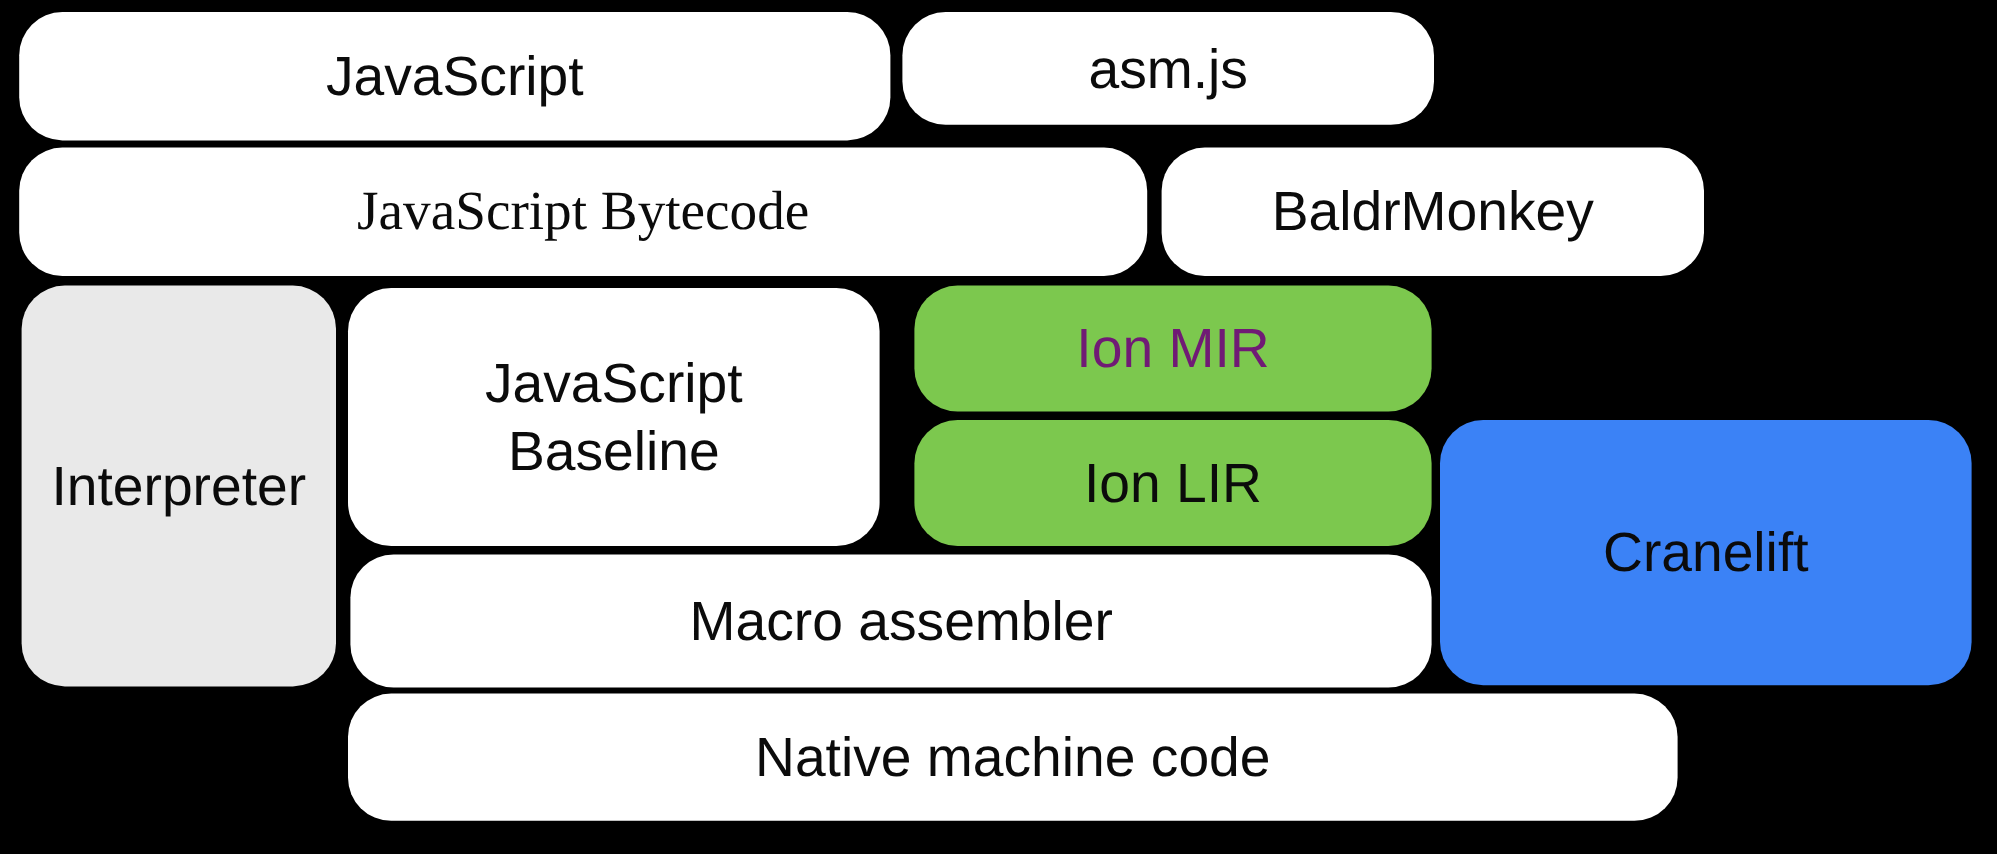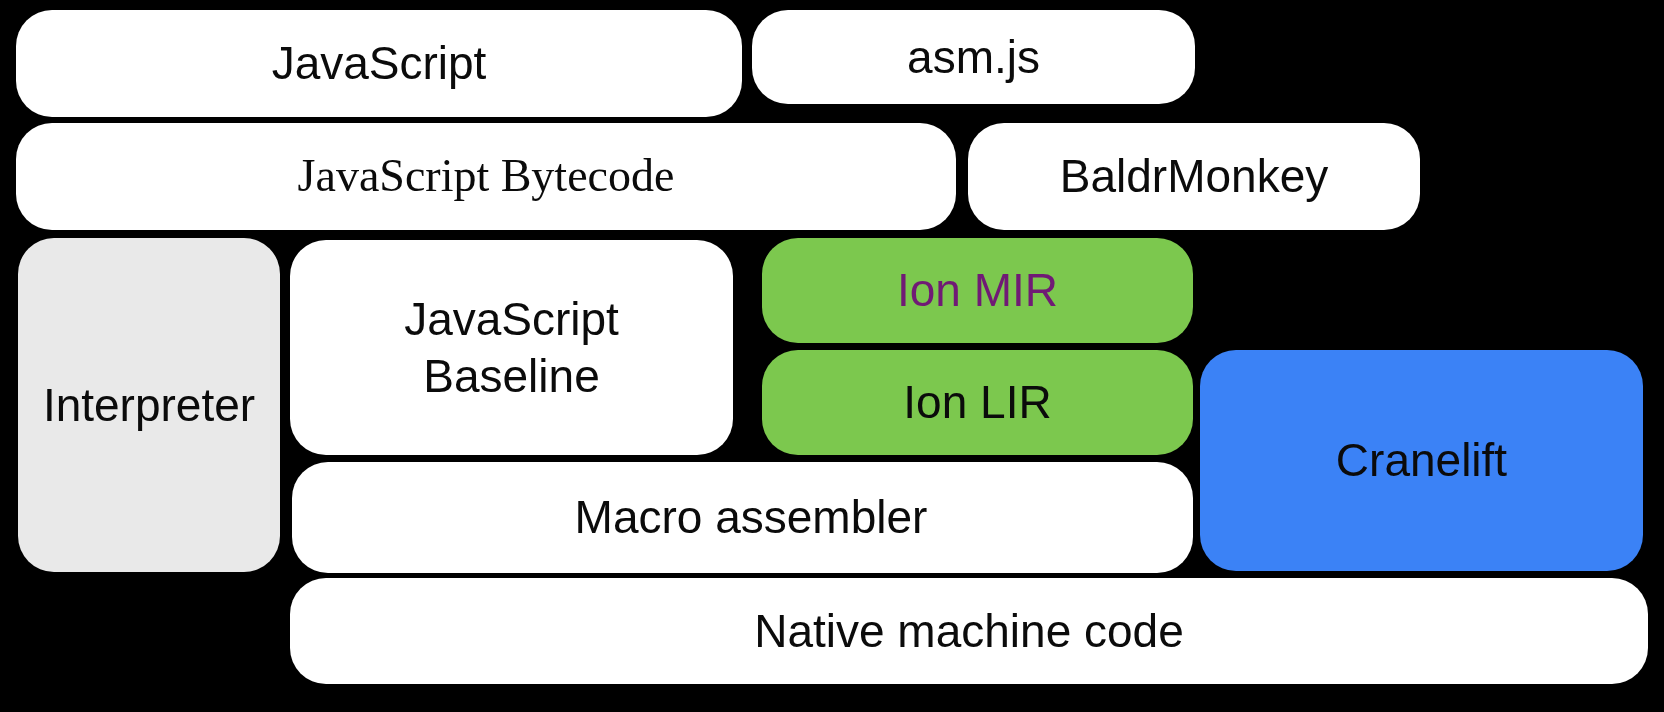--- a/index.html
+++ b/index.html
@@ -60,16 +60,16 @@
     </div>
     <div class="block" style="left: 762px; top: 350px; width: 431px; height: 105px; background: rgb(124, 200, 78);">
       <span style="color: rgb(11, 11, 11);">Ion LIR</span>
     </div>
     <div class="block" style="left: 1200px; top: 350px; width: 443px; height: 221px; background: #3b82f6;">
       <span style="color: rgb(11, 11, 11);">Cranelift</span>
     </div>
     <div class="block" style="left: 292px; top: 462px; width: 901px; height: 111px; background: rgb(255, 255, 255); padding-left: 17px;">
       <span style="color: rgb(11, 11, 11);">Macro assembler</span>
     </div>
-    <div class="block" style="left: 290px; top: 578px; width: 1358px; height: 106px; background: rgb(255, 255, 255);">
+    <div class="block" style="left: 290px; top: 578px; width: 1108px; height: 106px; background: rgb(255, 255, 255);">
       <span style="color: rgb(11, 11, 11);">Native machine code</span>
     </div>
   </div>
 
 </body></html>

